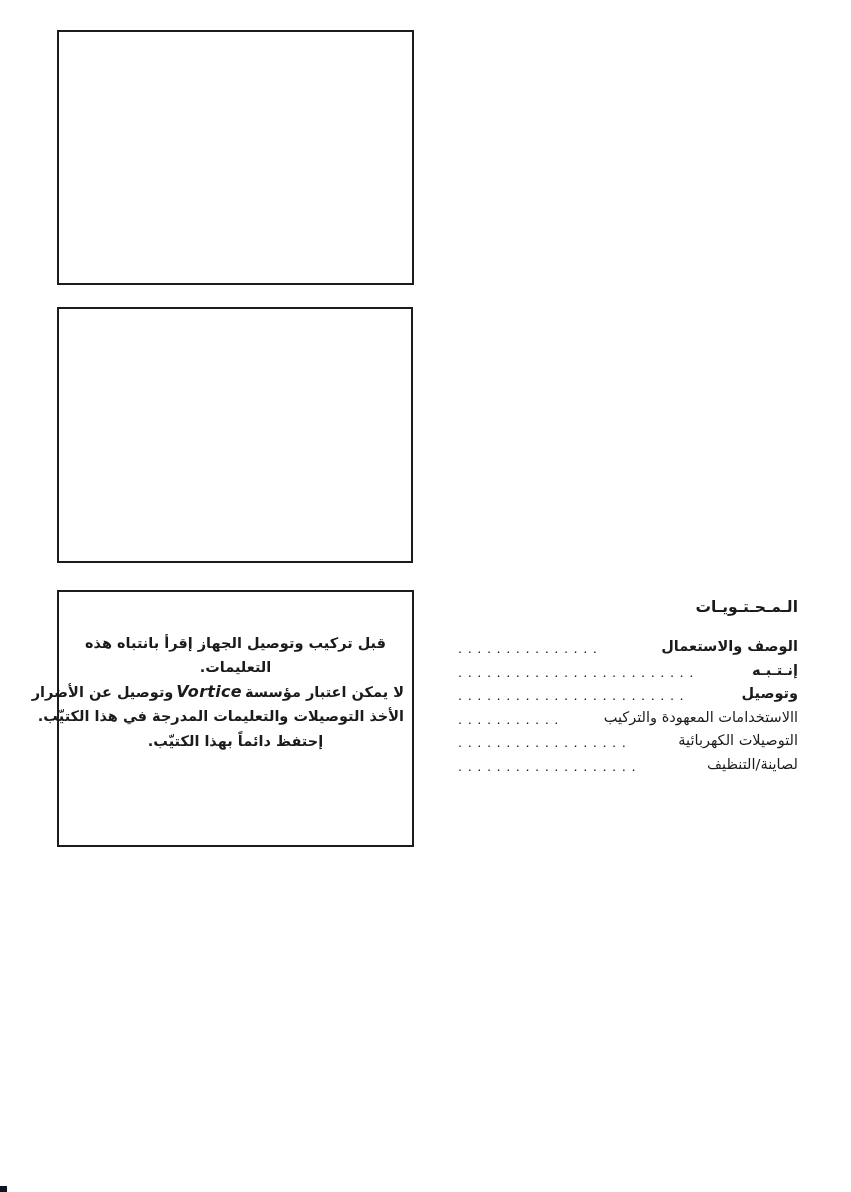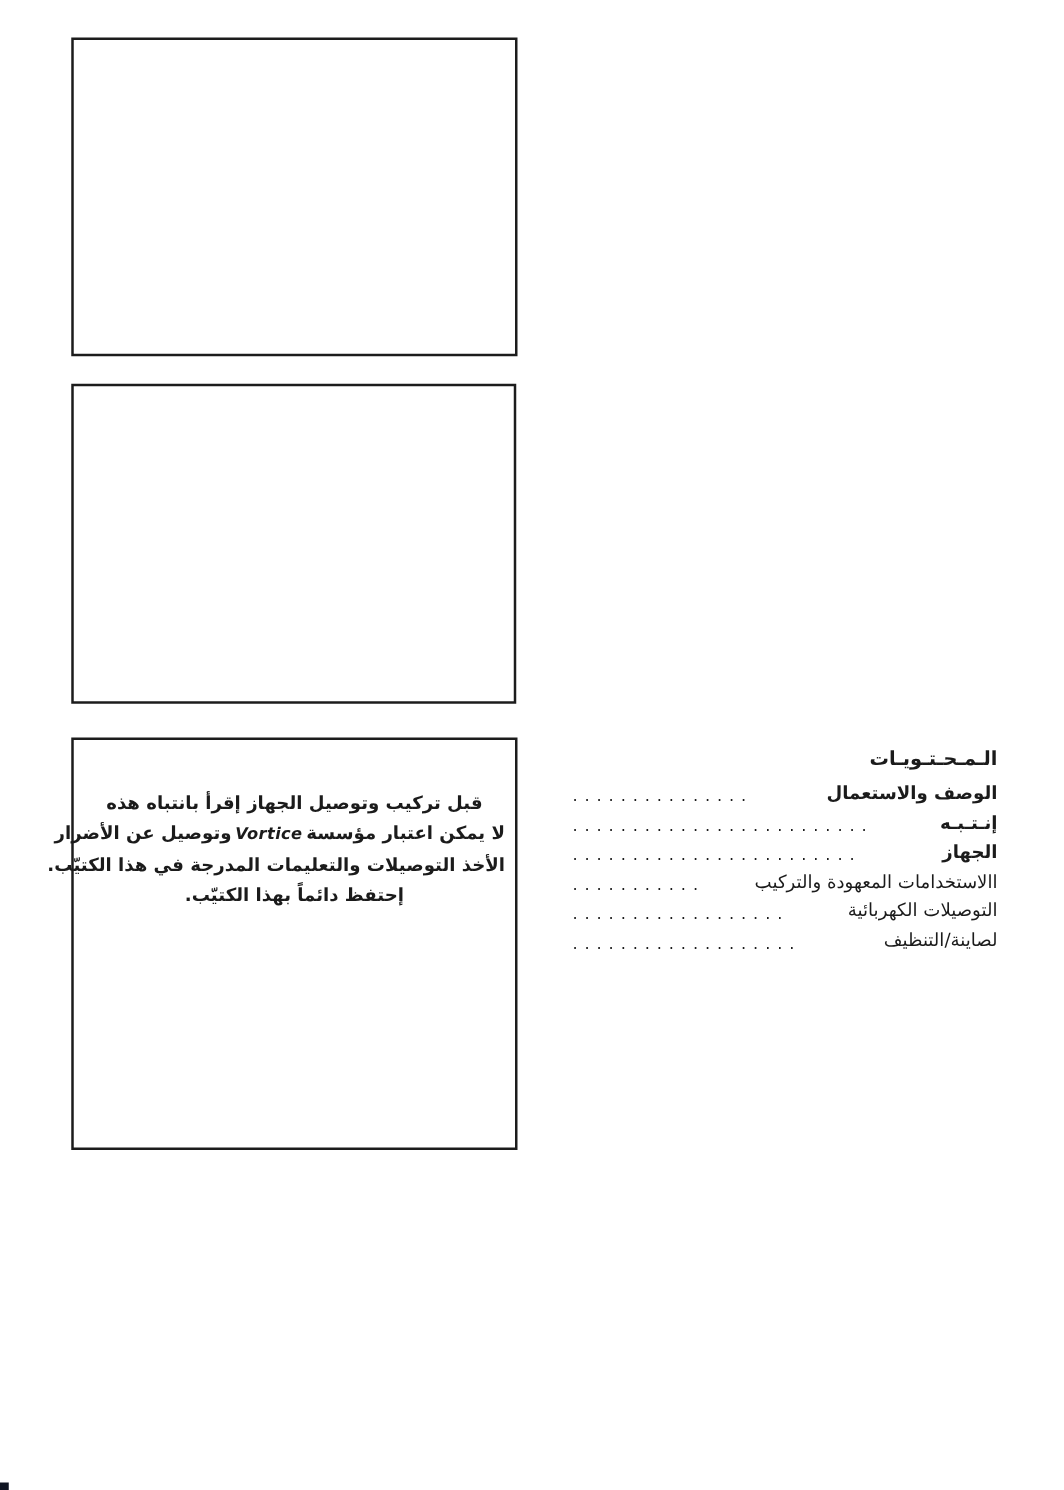--- a/index.html
+++ b/index.html
@@ -12,47 +12,47 @@
     overflow: hidden;
   }
   .frame {
     position: absolute;
     border: 2px solid #1c1c1c;
     background: #ffffff;
   }
   #figure-box-1 { left: 57px; top: 30px;  width: 357px; height: 255px; }
   #figure-box-2 { left: 57px; top: 307px; width: 356px; height: 256px; }
   #warning-box {
-    left: 57px; top: 590px; width: 357px; height: 330px;
+    left: 57px; top: 590px; width: 357px; height: 257px;
     padding: 39px 8px 0 8px;
     direction: rtl;
     text-align: center;
     font-weight: bold;
     font-size: 14.5px;
   }
   .wline { line-height: 24.4px; white-space: nowrap; }
   .brand {
     direction: ltr;
     display: inline-block;
     font-style: italic;
     font-weight: bold;
-    font-size: 13px;
+    font-size: 16px;
     padding: 0 3px;
     letter-spacing: 0.3px;
   }
   #toc {
     position: absolute;
     left: 458px; top: 598px; width: 340px;
     direction: rtl;
   }
   .toc-title {
     font-weight: bold;
     font-size: 15.5px;
     line-height: 18px;
-    margin-bottom: 11px;
+    margin-bottom: 22px;
     white-space: nowrap;
   }
   .toc-row {
     display: flex;
     direction: rtl;
     justify-content: space-between;
     align-items: baseline;
     height: 23.5px;
   }
   .toc-label { font-size: 14.5px; white-space: nowrap; }
@@ -74,38 +74,39 @@
   }
 </style>
 </head>
 <body>
 
 <div class="frame" id="figure-box-1"></div>
 <div class="frame" id="figure-box-2"></div>
 
 <div class="frame" id="warning-box">
   <div class="wline">قبل تركيب وتوصيل الجهاز إقرأ بانتباه هذه</div>
+  <div class="wline">التعليمات.</div>
   <div class="wline"><span>لا يمكن اعتبار مؤسسة</span><span class="brand">Vortice</span><span>وتوصيل عن الأضرار</span></div>
   <div class="wline">الأخذ التوصيلات والتعليمات المدرجة في هذا الكتيّب.</div>
   <div class="wline">إحتفظ دائماً بهذا الكتيّب.</div>
 </div>
 
 <div id="toc">
   <div class="toc-title">الـمـحـتـويـات</div>
 
   <div class="toc-row bold">
     <span class="toc-label">الوصف والاستعمال</span>
     <span class="leader">...............</span>
   </div>
   <div class="toc-row bold">
     <span class="toc-label">إنـتـبـه</span>
     <span class="leader">.........................</span>
   </div>
   <div class="toc-row bold">
-    <span class="toc-label">الجهاز</span>
+    <span class="toc-label">وتوصيل</span>
     <span class="leader">........................</span>
   </div>
   <div class="toc-row">
     <span class="toc-label">االاستخدامات المعهودة والتركيب</span>
     <span class="leader">...........</span>
   </div>
   <div class="toc-row">
     <span class="toc-label">التوصيلات الكهربائية</span>
     <span class="leader">..................</span>
   </div>

